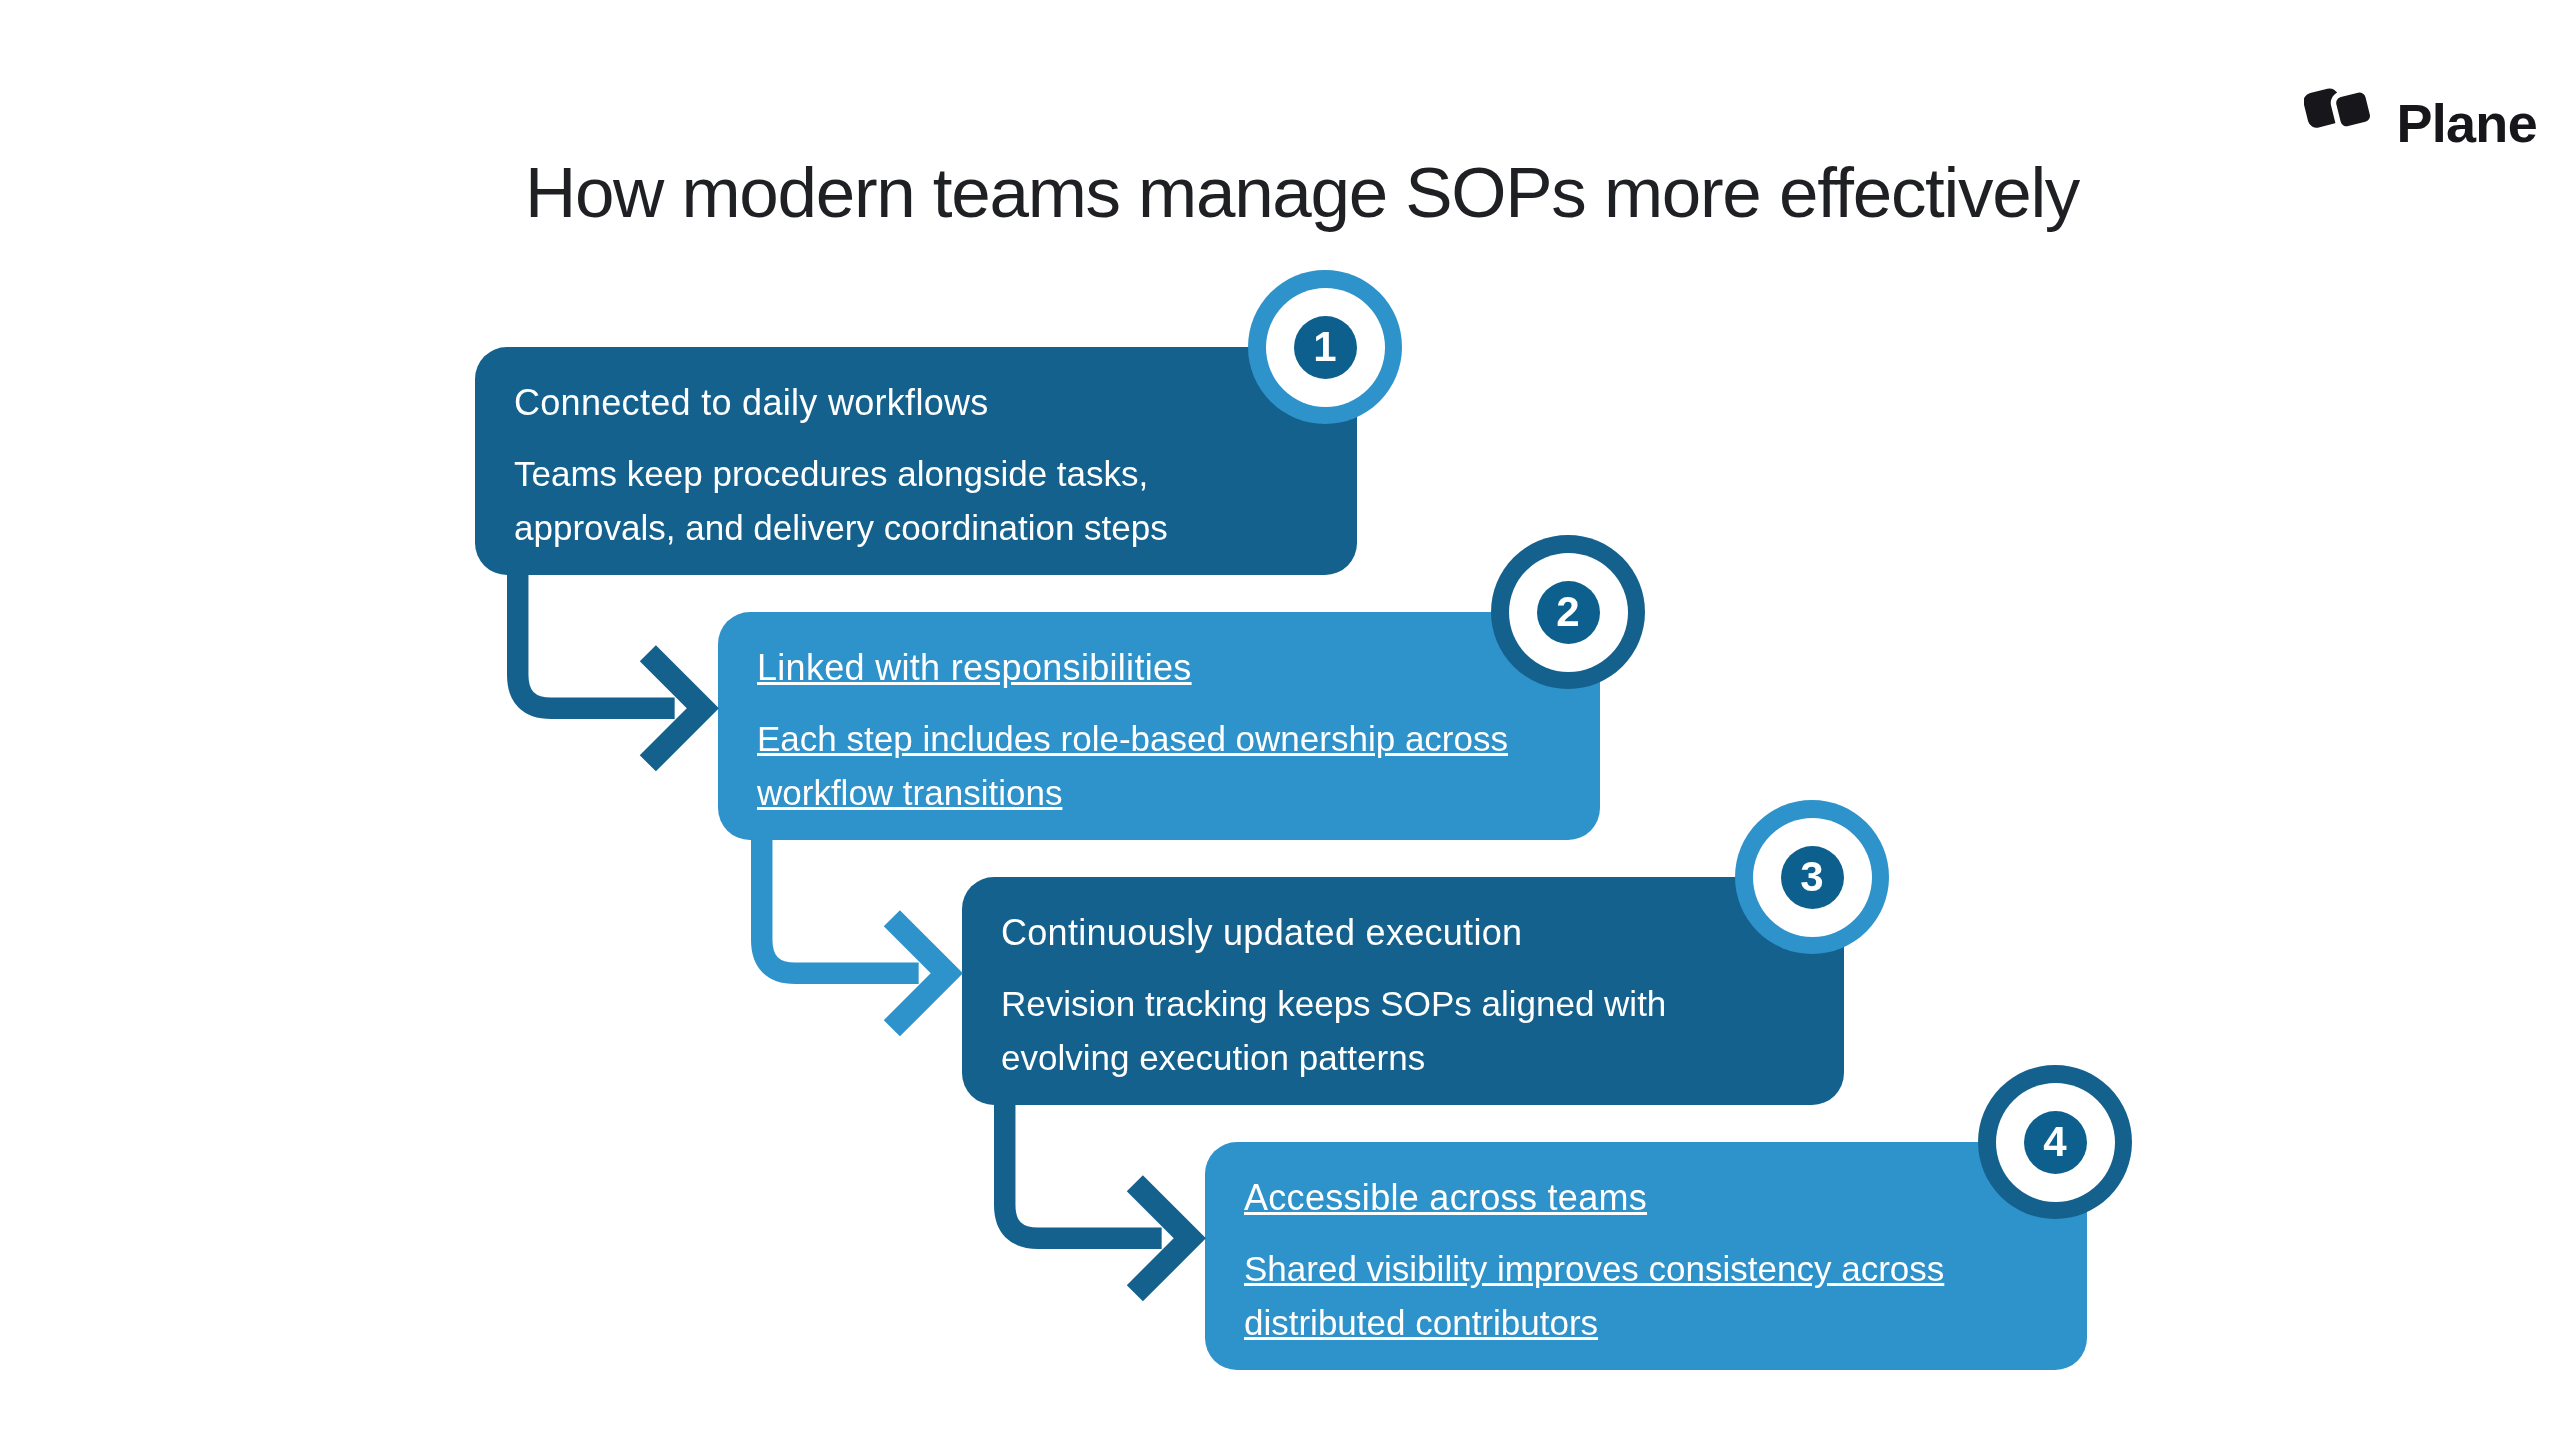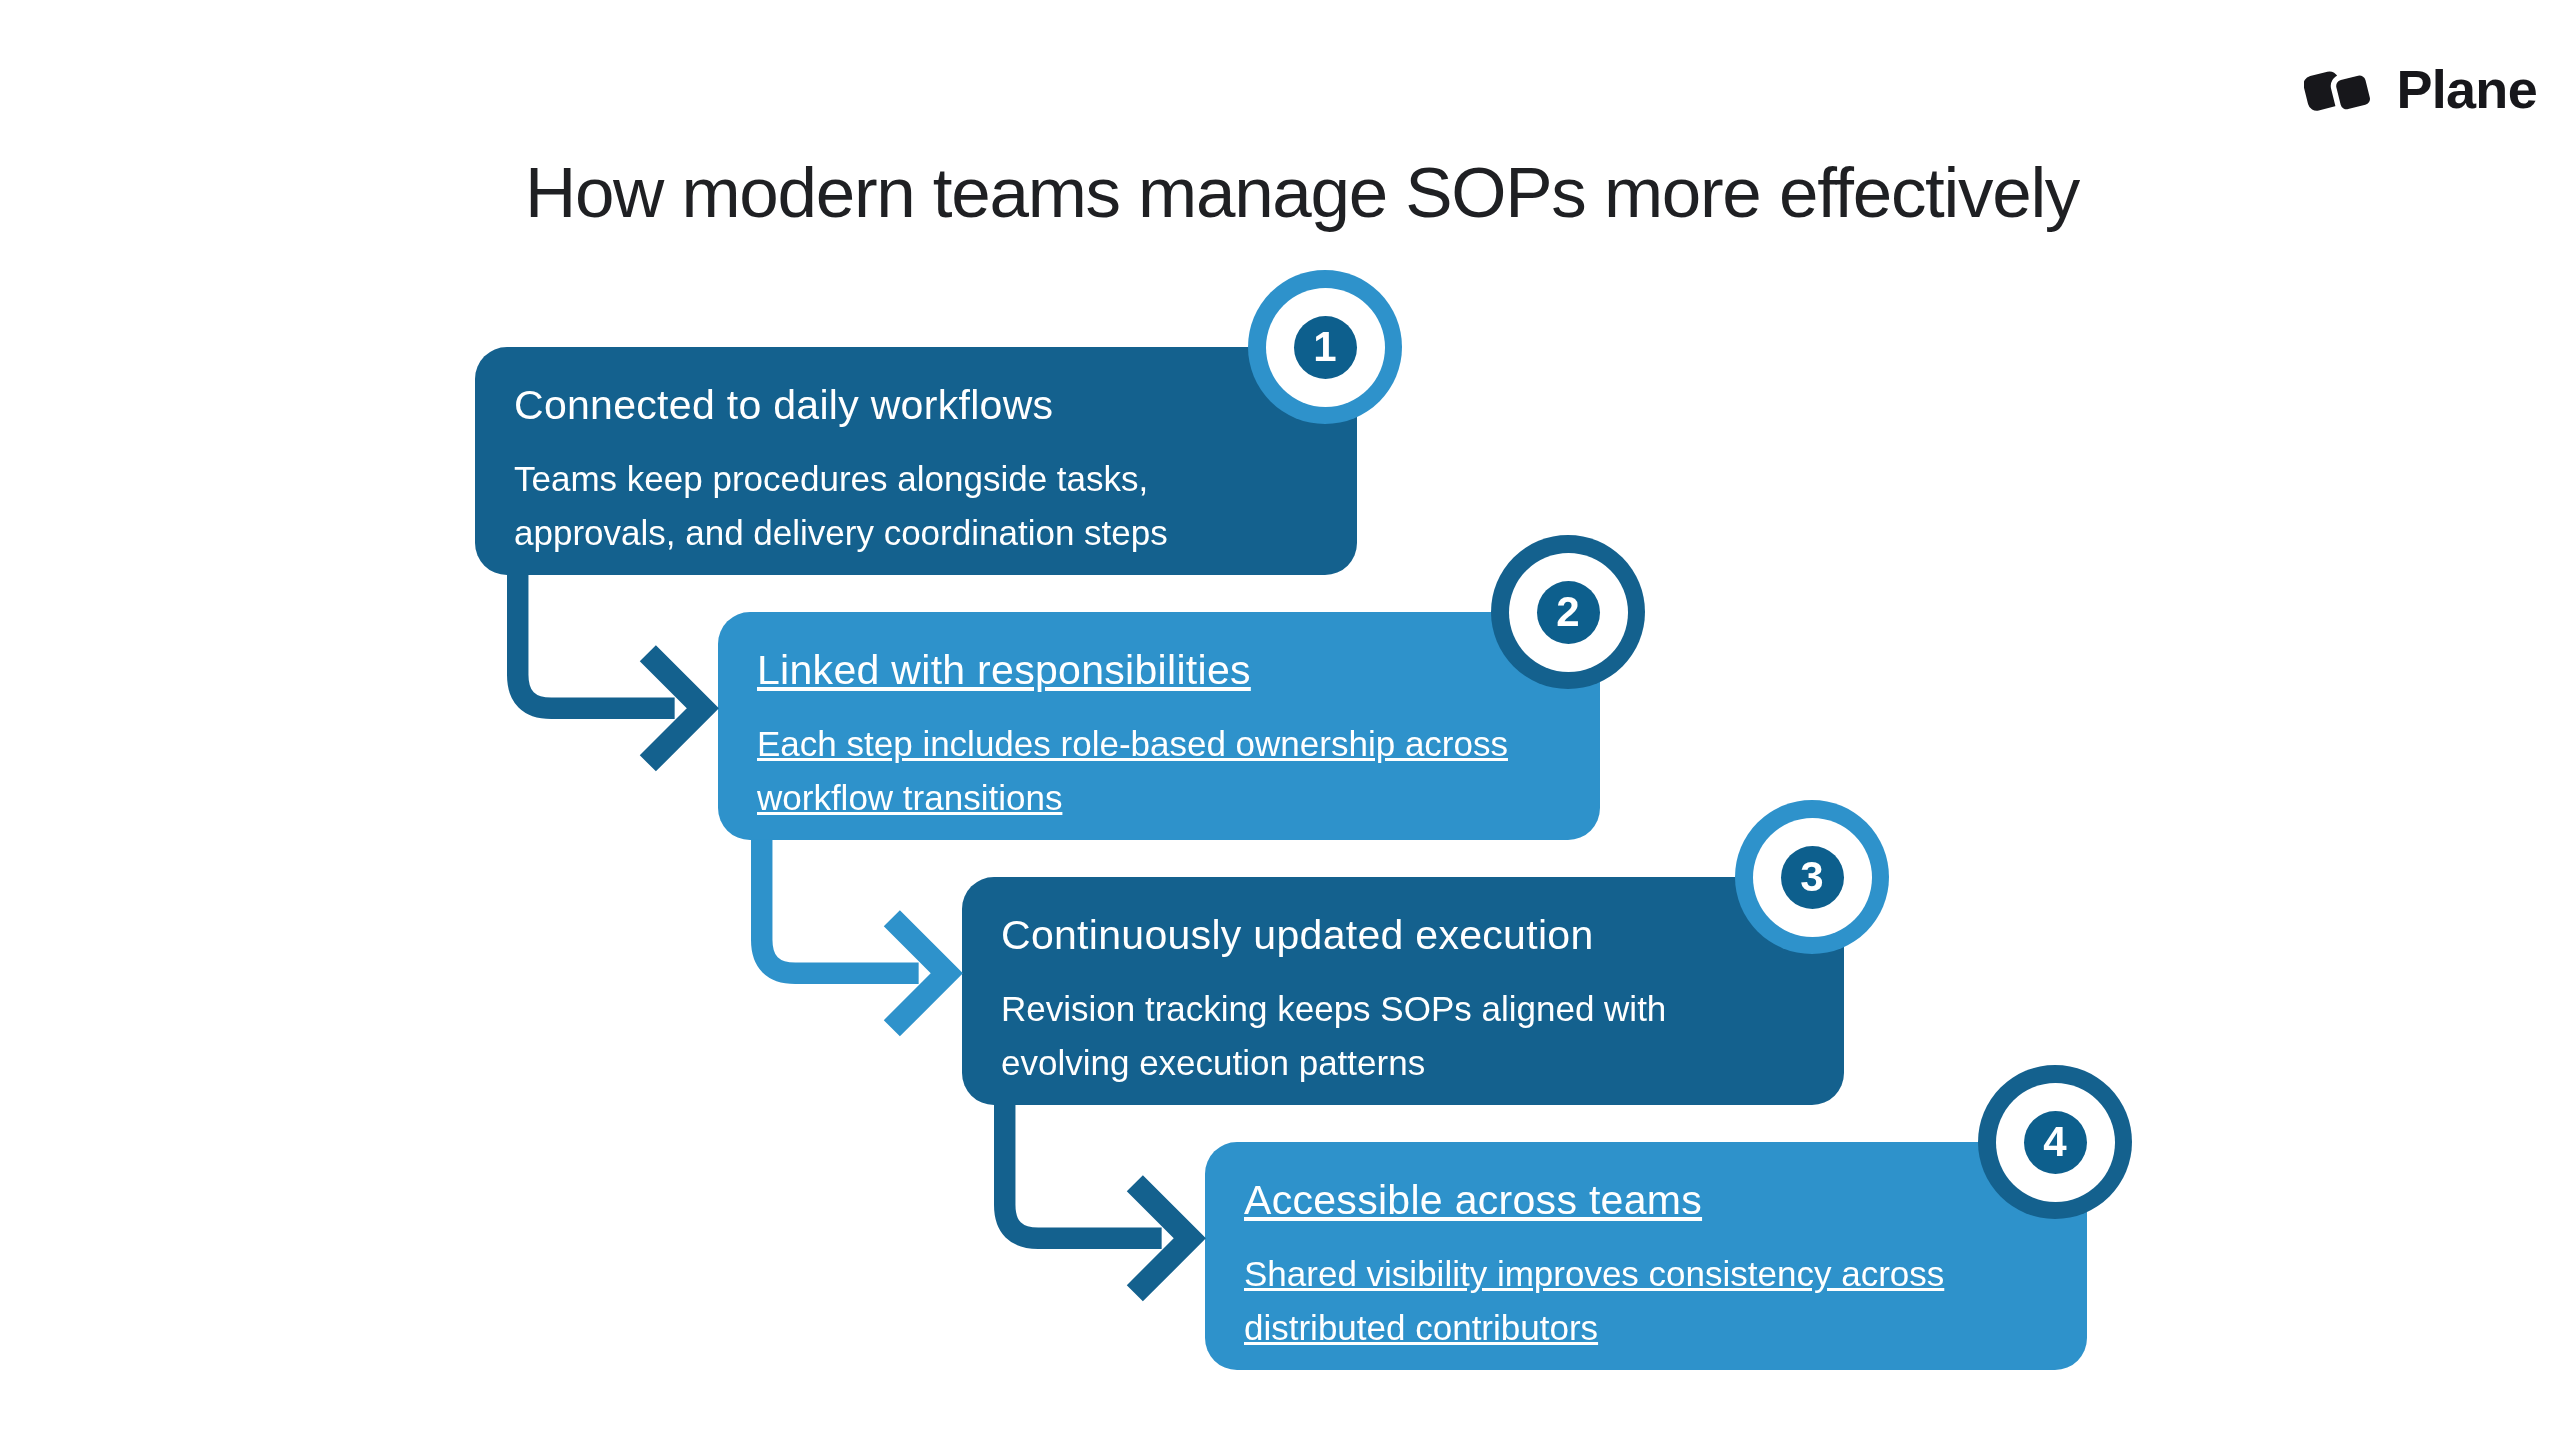--- a/index.html
+++ b/index.html
@@ -20,20 +20,21 @@
   }
   .logo{
     position:absolute;
     left:2304px; top:62px;
     display:flex; align-items:center; gap:17.4px;
   }
   .logo-mark{width:75px;height:48px;display:block;}
   .logo-text{
     font-size:54px; font-weight:700; color:#17171B; letter-spacing:-0.7px;
     line-height:1;
+    margin-top:34px;
   }
   .page-title{
     position:absolute;
     left:0; right:0; top:152px;
     text-align:center;
     font-size:71px;
     font-weight:500;
     letter-spacing:-1.3px;
     color:var(--titleColor);
     padding-left:28px;
@@ -41,21 +42,21 @@
   .card{
     position:absolute;
     width:882px; height:228px;
     border-radius:32px;
     color:var(--cardText);
     padding:35px 39px;
   }
   .card.dark{background:var(--dark);}
   .card.light{background:var(--light);text-decoration:underline;}
   .card h2{
-    font-size:41px;
+    font-size:36px;
     font-weight:500;
     letter-spacing:0.3px;
     margin:0 0 23px 0;
   }
   .card p{
     font-size:35px;
     font-weight:300;
     line-height:1.55;
     max-width:758px;
   }

